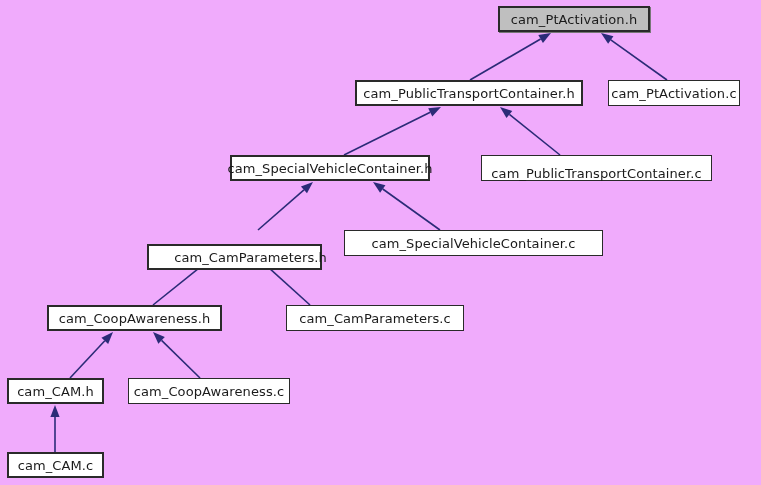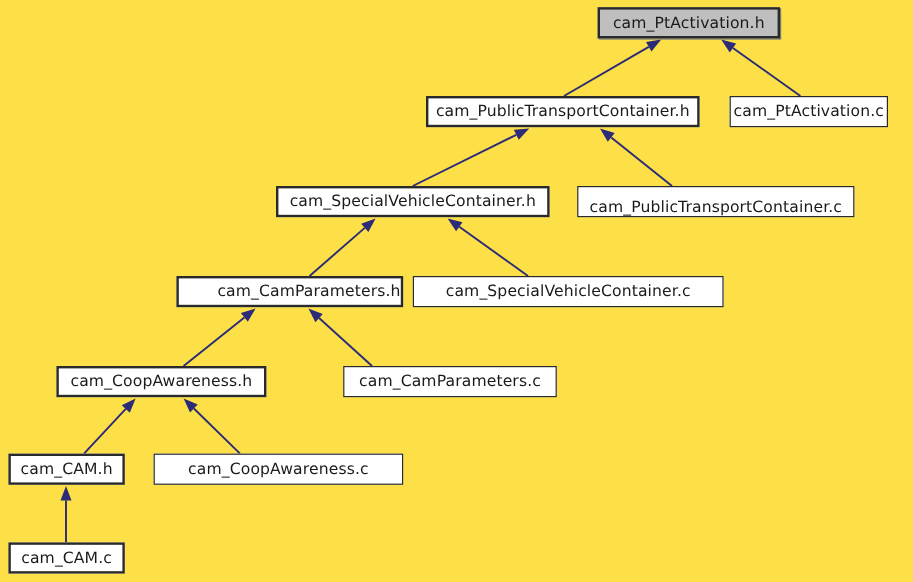--- a/index.html
+++ b/index.html
@@ -4,21 +4,21 @@
 <style>
   html, body {
     margin: 0;
     padding: 0;
     background: #ffffff;
   }
   #canvas {
     position: relative;
     width: 761px;
     height: 485px;
-    background: #fde047;
+    background: #f0abfc;
     overflow: hidden;
     font-family: "DejaVu Sans", sans-serif;
   }
   #edges {
     position: absolute;
     left: 0;
     top: 0;
     width: 761px;
     height: 485px;
     pointer-events: none;
@@ -106,42 +106,42 @@
   <div id="node-layer">
       <div class="node highlight thick" style="left: 498px; top: 6px; width: 152px; height: 26px;">
         <span class="node-label">cam_PtActivation.h</span>
       </div>
       <div class="node thick" style="left: 355px; top: 80px; width: 228px; height: 26px; align-items: center;">
         <span class="node-label">cam_PublicTransportContainer.h</span>
       </div>
       <div class="node" style="left: 608px; top: 80px; width: 132px; height: 26px;">
         <span class="node-label">cam_PtActivation.c</span>
       </div>
-      <div class="node thick" style="left: 230px; top: 155px; width: 228px; height: 26px;">
+      <div class="node thick" style="left: 230px; top: 155px; width: 200px; height: 26px;">
         <span class="node-label">cam_SpecialVehicleContainer.h</span>
       </div>
       <div class="node" style="left: 481px; top: 155px; width: 231px; height: 26px; align-items: flex-end;">
         <span class="node-label">cam_PublicTransportContainer.c</span>
       </div>
-      <div class="node thick" style="left: 147px; top: 230px; width: 189px; height: 26px; padding-left: 32px;">
+      <div class="node thick" style="left: 147px; top: 244px; width: 175px; height: 26px; padding-left: 32px;">
         <span class="node-label">cam_CamParameters.h</span>
       </div>
       <div class="node" style="left: 344px; top: 230px; width: 259px; height: 26px;">
         <span class="node-label">cam_SpecialVehicleContainer.c</span>
       </div>
       <div class="node thick" style="left: 47px; top: 305px; width: 175px; height: 26px;">
         <span class="node-label">cam_CoopAwareness.h</span>
       </div>
       <div class="node" style="left: 242px; top: 305px; width: 178px; height: 26px; margin-left: 44px;">
         <span class="node-label">cam_CamParameters.c</span>
       </div>
       <div class="node thick" style="left: 7px; top: 378px; width: 97px; height: 26px;">
         <span class="node-label">cam_CAM.h</span>
       </div>
-      <div class="node" style="left: 128px; top: 378px; width: 208px; height: 26px;">
+      <div class="node" style="left: 128px; top: 378px; width: 162px; height: 26px;">
         <span class="node-label">cam_CoopAwareness.c</span>
       </div>
       <div class="node thick" style="left: 7px; top: 452px; width: 97px; height: 26px;">
         <span class="node-label">cam_CAM.c</span>
       </div>
     </div>
 
 </div>
 
 </body></html>

